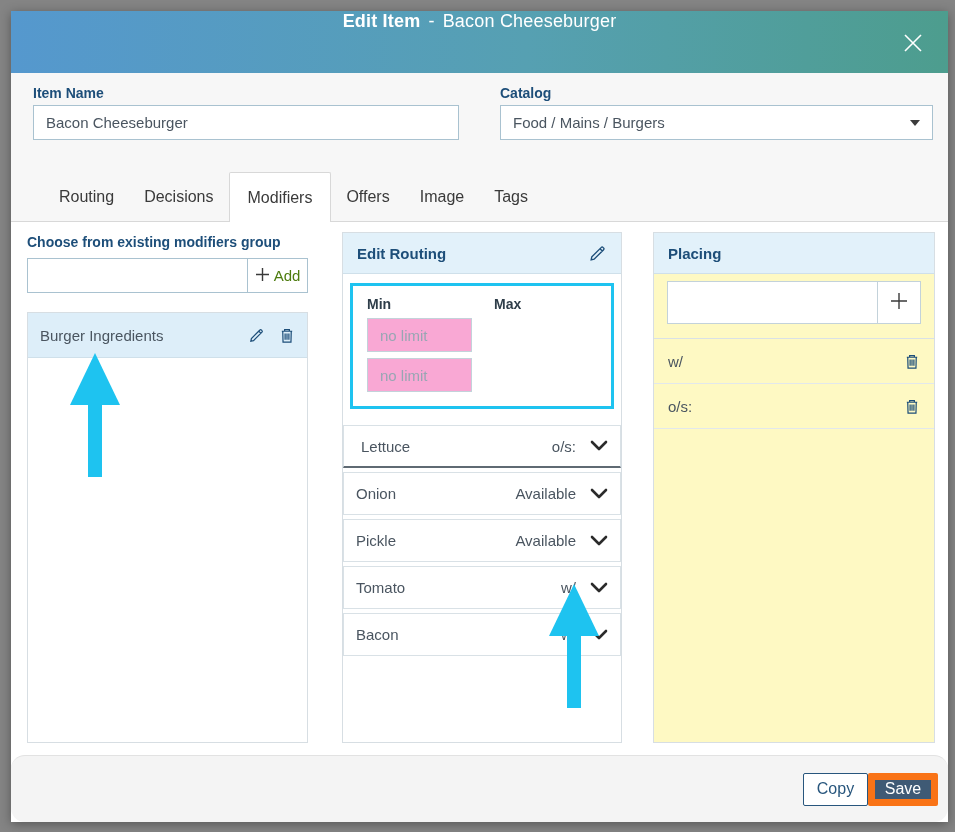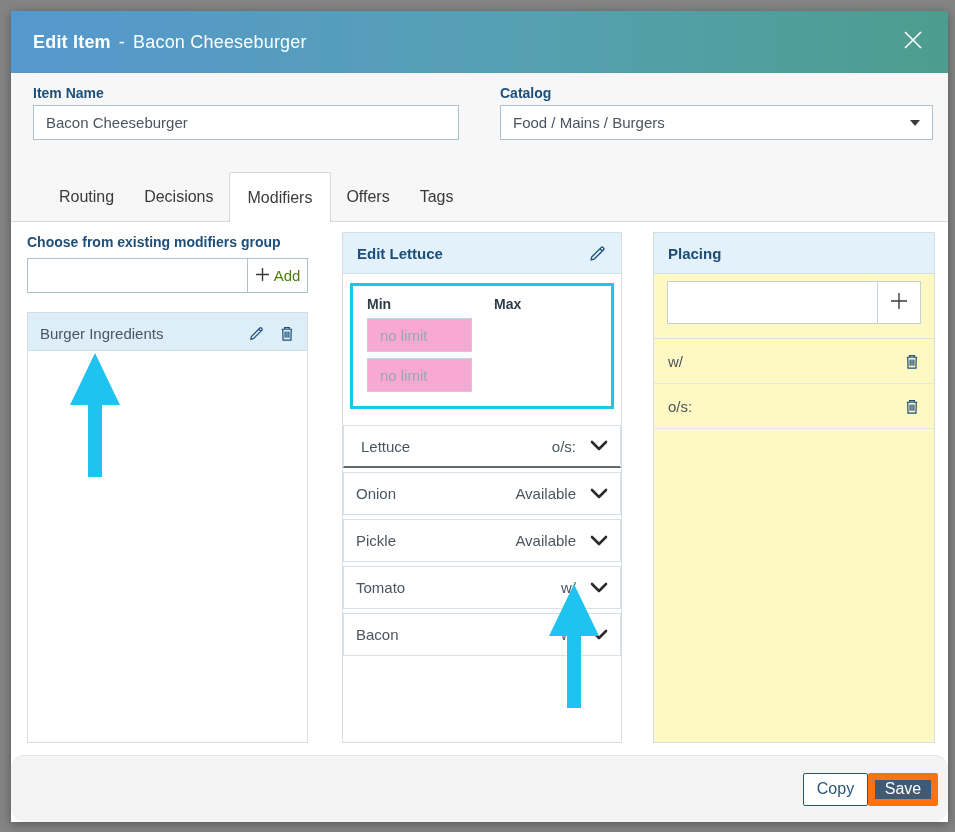--- a/index.html
+++ b/index.html
@@ -12,21 +12,21 @@
   }
   .modal {
     position:absolute; left:11px; top:11px; width:937px; height:811px;
     background:#ffffff;
     box-shadow:0 2px 10px rgba(0,0,0,.35);
   }
   
   .hdr {
     position:absolute; left:0; top:0; width:100%; height:62px;
     background:linear-gradient(90deg,#5598ce 0%,#56a0b2 55%,#4d9d8e 100%);
-    display:flex; align-items:center; padding:0 22px;
+    display:flex; align-items:center; padding:0 22px;flex-direction:column;
   }
   .hdr-title { color:#ffffff; font-size:18px; letter-spacing:.2px; }
   .hdr-title b { font-weight:700; }
   .hdr-title .sep { margin:0 8px; font-weight:400; }
   .hdr-title .item { font-weight:400; }
   .close-btn { margin-left:auto; width:26px; height:26px; cursor:pointer; display:flex; align-items:center; justify-content:center; }
   
   .upper {
     position:absolute; left:0; top:62px; width:100%; height:149px;
     background:#f7f7f7;
@@ -70,22 +70,22 @@
   .grp-label { position:absolute; left:16px; top:12px; font-size:14px; font-weight:700; color:#1d4e79; }
   .grp-inputrow { position:absolute; left:16px; top:36px; width:281px; height:35px; display:flex; }
   .grp-input { flex:1; border:1px solid #a9c2d0; background:#fff; outline:none; font-family:inherit; font-size:15px; color:#4a5560; padding:0 10px; }
   .grp-add {
     width:68px; border:1px solid #a9c2d0; border-left:none; background:#fff;
     display:flex; align-items:center; justify-content:center; gap:4px;
     font-size:15px; color:#4d7c0f; cursor:pointer;
   }
   .grp-list { position:absolute; left:16px; top:90px; width:281px; height:431px; border:1px solid #d7dee3; background:#fff; }
   .grp-row {
-    height:38px; background:#ddeef9; border-bottom:1px solid #cfe0ea;
-    display:flex; align-items:flex-start; padding:12px 12px; font-size:15px; color:#4a5560; cursor:pointer;
+    height:45px; background:#ddeef9; border-bottom:1px solid #cfe0ea;
+    display:flex; align-items:center; padding:12px 12px; font-size:15px; color:#4a5560; cursor:pointer;
   }
   .grp-row .ricons { margin-left:auto; display:flex; gap:14px; }
   .ricon { cursor:pointer; display:flex; }
   
   .panel-mid { position:absolute; left:331px; top:10px; width:280px; height:511px; border:1px solid #d7dee3; background:#fff; }
   .minmax-box { margin:9px 7px 16px 7px; border:3px solid #1ec3f0; padding:10px 14px 14px 14px; }
   .minmax-labels { display:flex; font-size:14px; font-weight:700; color:#2e3d49; }
   .mm-lab1 { width:127px; } 
   .mm-input {
     width:105px; height:34px; border:1px solid #c3d2da; background:#f9a8d4; margin-top:6px;
@@ -155,20 +155,23 @@
           <span>Routing</span>
         </div>
       <div class="tab">
           <span>Decisions</span>
         </div>
       <div class="tab active">
           <span>Modifiers</span>
         </div>
       <div class="tab">
           <span>Offers</span>
+        </div>
+      <div class="tab">
+          <span>Image</span>
         </div>
       <div class="tab">
           <span>Tags</span>
         </div>
     </div>
   </div>
 
   <div class="content">
 
     <div class="grp-label">Choose from existing modifiers group</div>
@@ -194,21 +197,21 @@
             <svg width="16" height="17" viewBox="0 0 16 18">
                 <path d="M2.5 4.5 H13.5 M5.5 4.5 V2.8 H10.5 V4.5 M3.5 4.5 L3.8 16 H12.2 L12.5 4.5 M6 7 V13.5 M8 7 V13.5 M10 7 V13.5" fill="none" stroke="#1d4e79" stroke-width="1.3"></path>
               </svg>
           </span>
         </span>
       </div>
     </div>
 
     <div class="panel-mid">
       <div class="panel-hdr">
-        <span>Edit Lettuce</span>
+        <span>Edit Routing</span>
         <span class="hicon">
           <svg width="19" height="19" viewBox="0 0 18 18">
               <path d="M3 15 L3.6 12.2 L12.6 3.2 A1.1 1.1 0 0 1 14.2 3.2 L14.8 3.8 A1.1 1.1 0 0 1 14.8 5.4 L5.8 14.4 L3 15 Z M11.4 4.4 L13.6 6.6" fill="none" stroke="#1d4e79" stroke-width="1.3"></path>
             </svg>
         </span>
       </div>
       <div class="minmax-box">
         <div class="minmax-labels">
           <span class="mm-lab1">Min</span>
           <span>Max</span>

